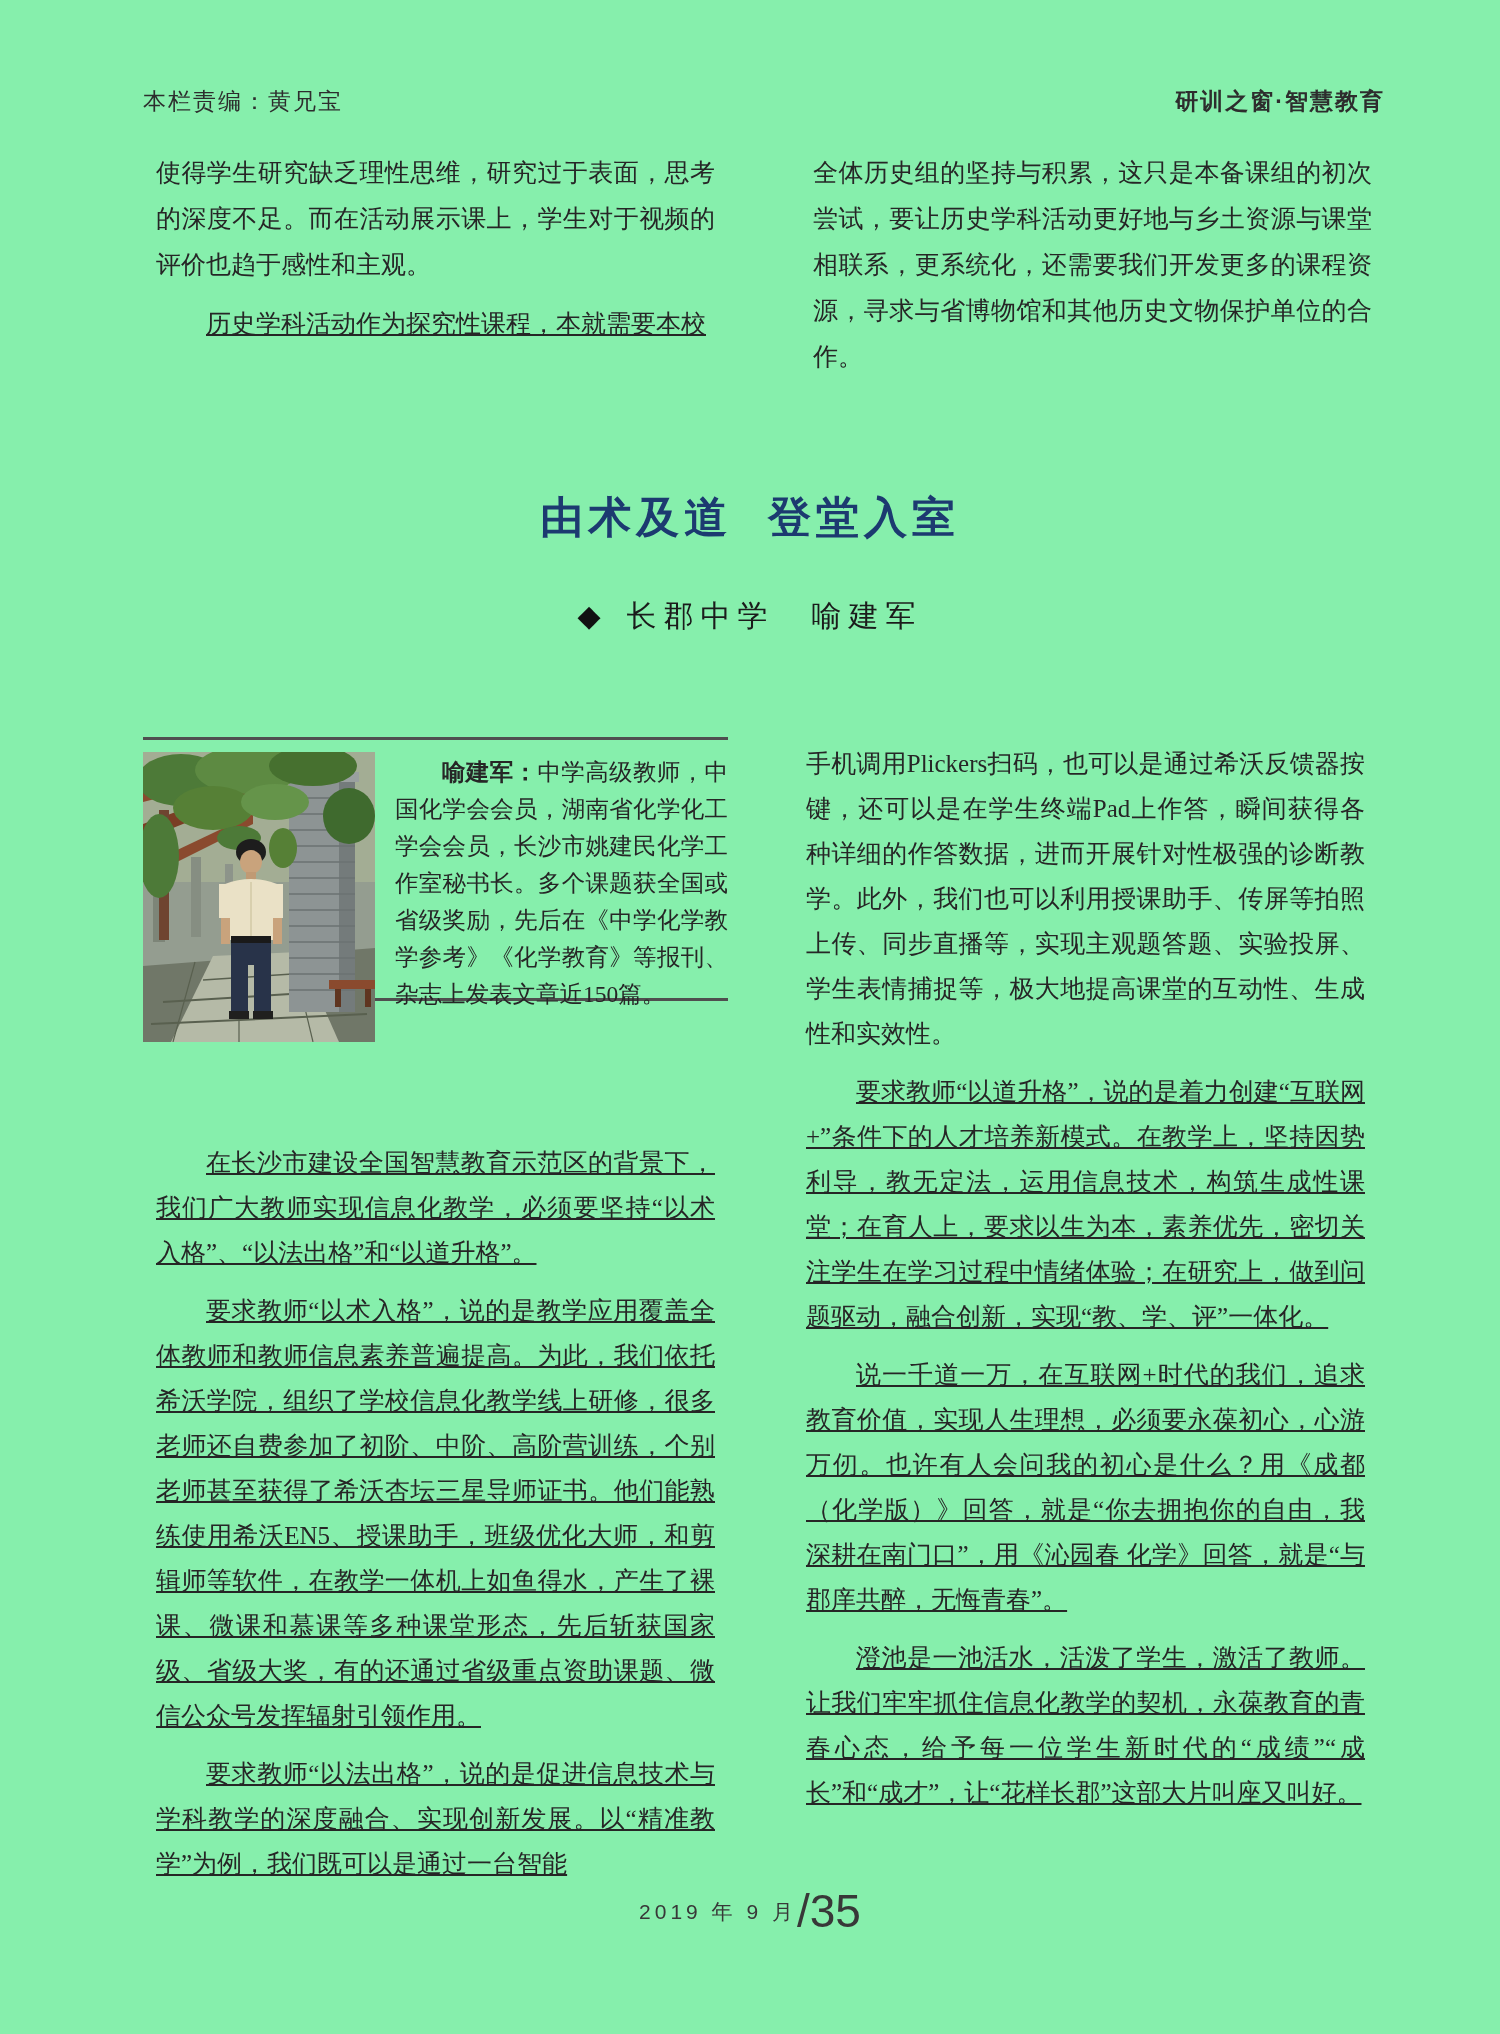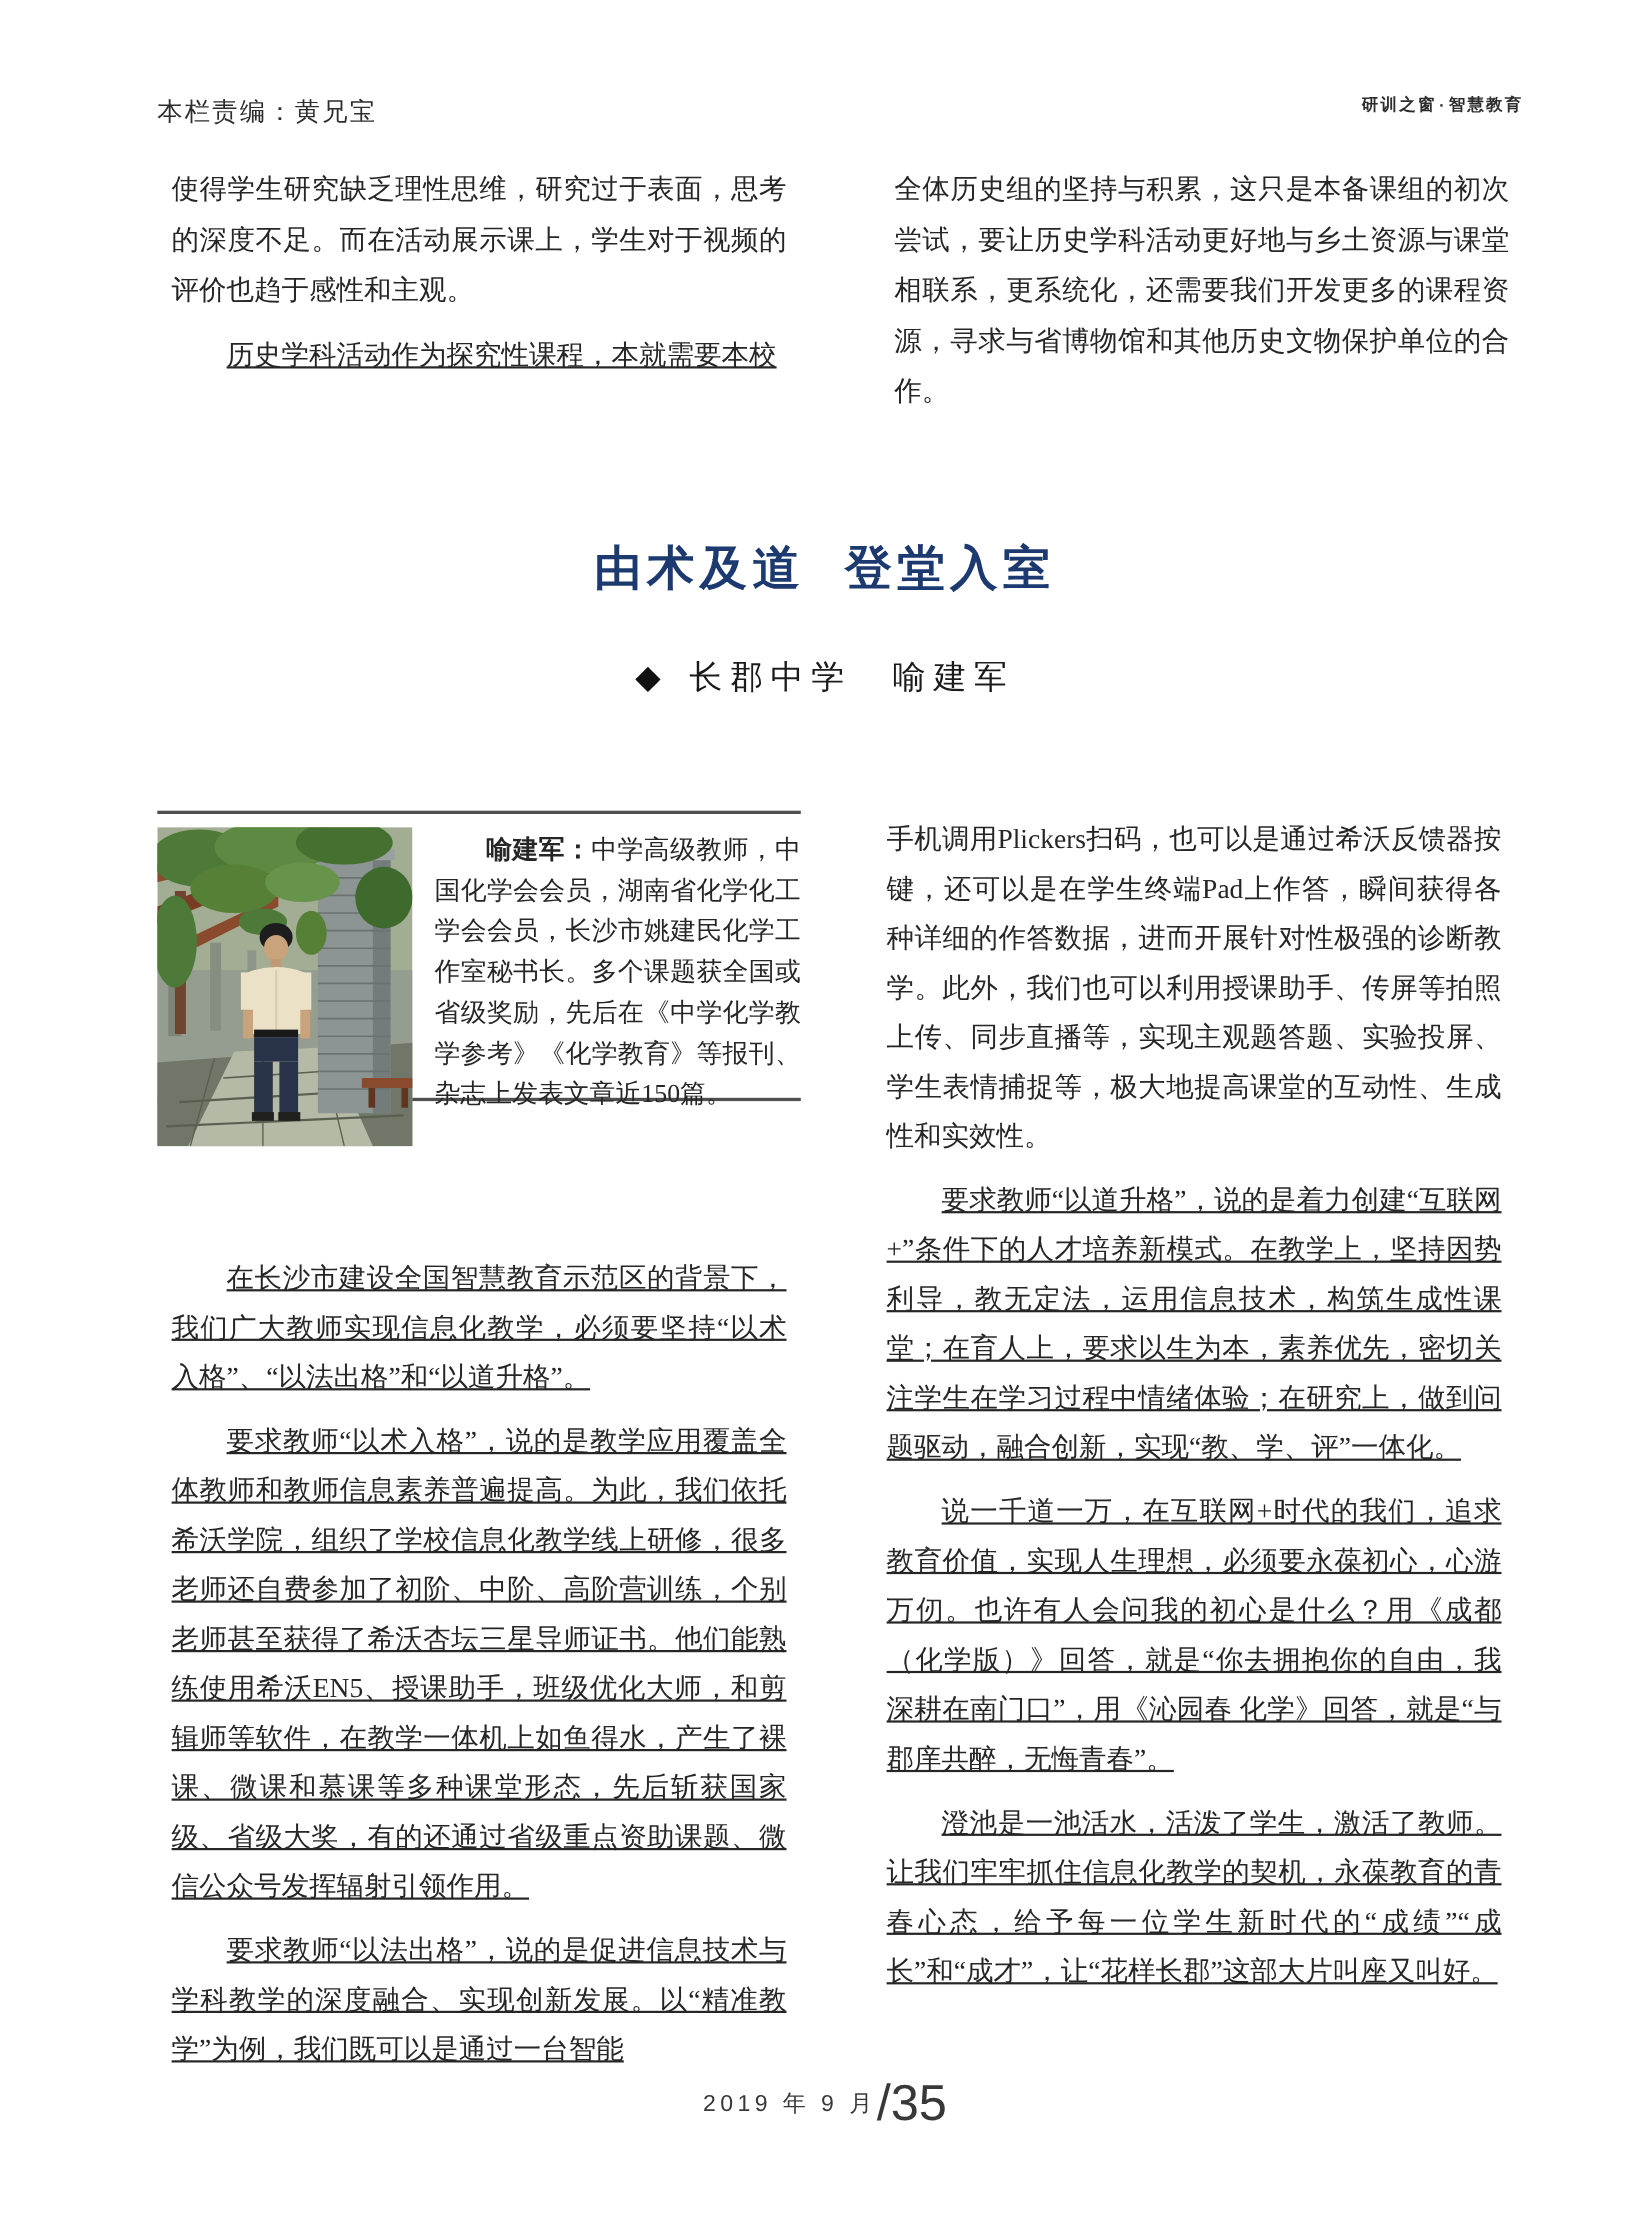--- a/index.html
+++ b/index.html
@@ -1,36 +1,36 @@
 <!DOCTYPE html>
 <html><head>
 <meta charset="utf-8">
 <style>
   html, body { margin: 0; padding: 0; background: #e8e8e8; }
   .page {
     position: relative;
     width: 1500px;
     height: 2034px;
     margin: 0 auto;
-    background: #ffffff;
+    background: #86efac;
     font-family: "Liberation Serif", serif;
     color: #222222;
     overflow: hidden;
   }
 
   
   .header-left {
     position: absolute; left: 143px; top: 86px;
     font-family: "Liberation Sans", sans-serif;
     font-size: 23px; color: #2d2d2d; letter-spacing: 2px;
   }
   .header-right {
     position: absolute; right: 115px; top: 86px;
-    font-family: Liberation Mono, monospace;
-    font-size: 15px; font-weight: bold; color: #2d2d2d; letter-spacing: 2px;
+    font-family: Liberation Sans, sans-serif;
+    font-size: 23px; font-weight: bold; color: #2d2d2d; letter-spacing: 2px;
   }
 
   
   .top-cols {
     position: absolute; left: 143px; top: 137px; width: 1242px;
     display: flex; gap: 72px;
   }
   .top-cols .col { width: 585px; }
   .top-cols p, .body-col p {
     margin: 13px; font-size: 25px; line-height: 46px;

